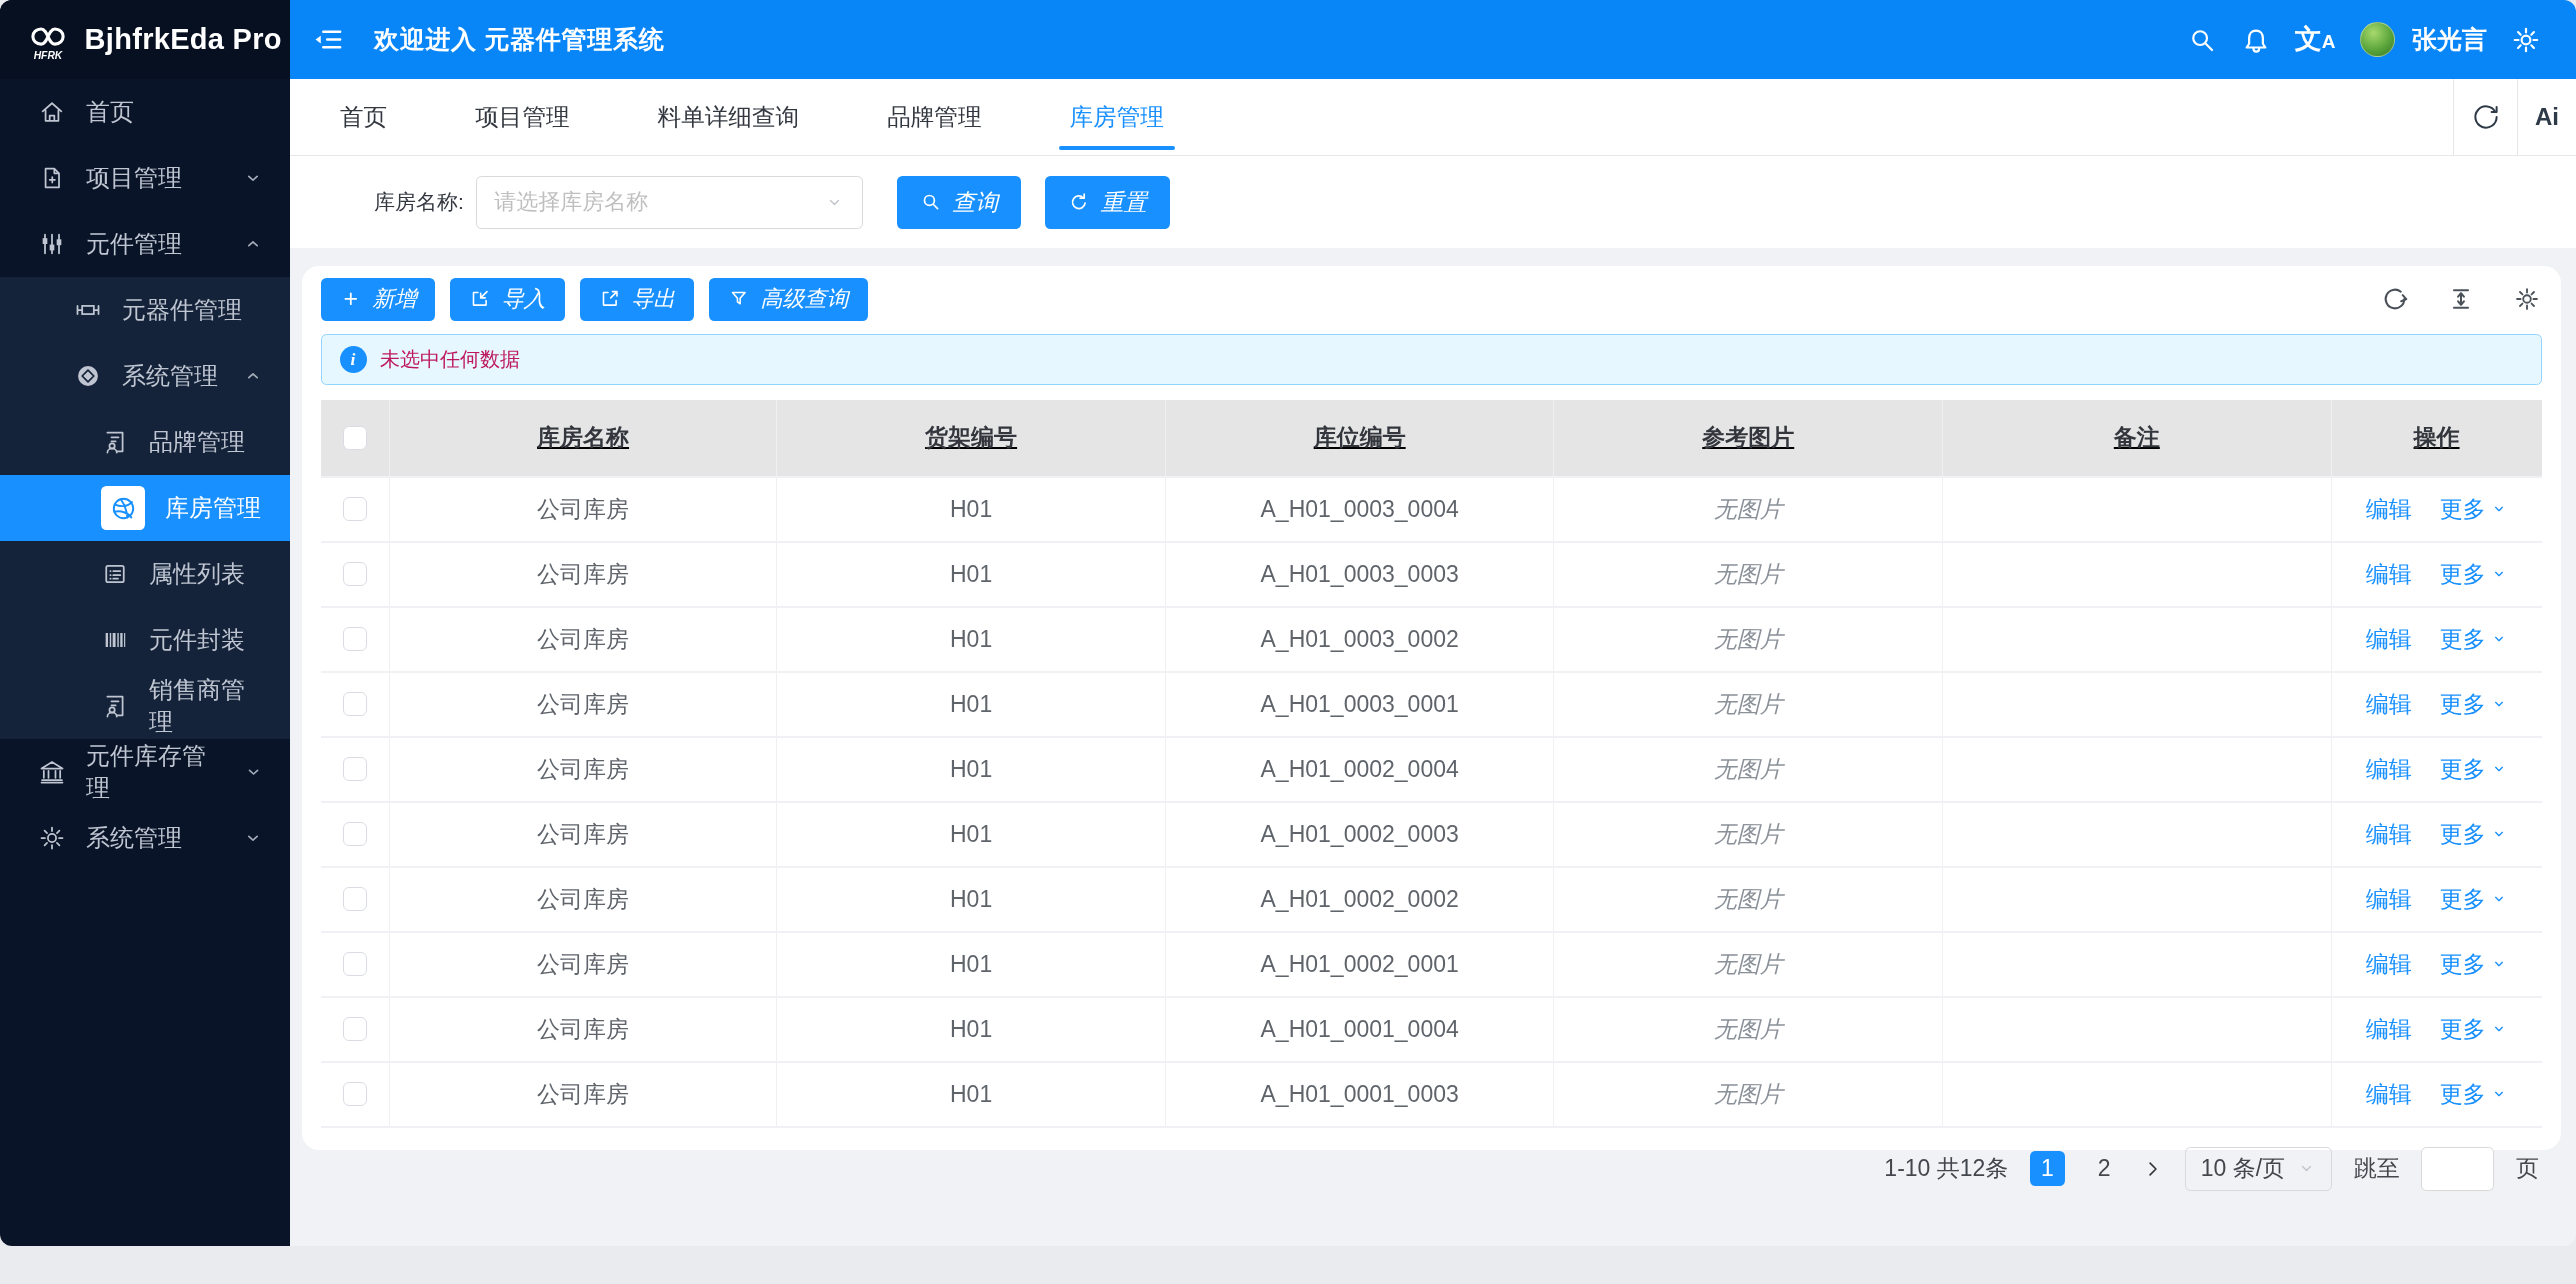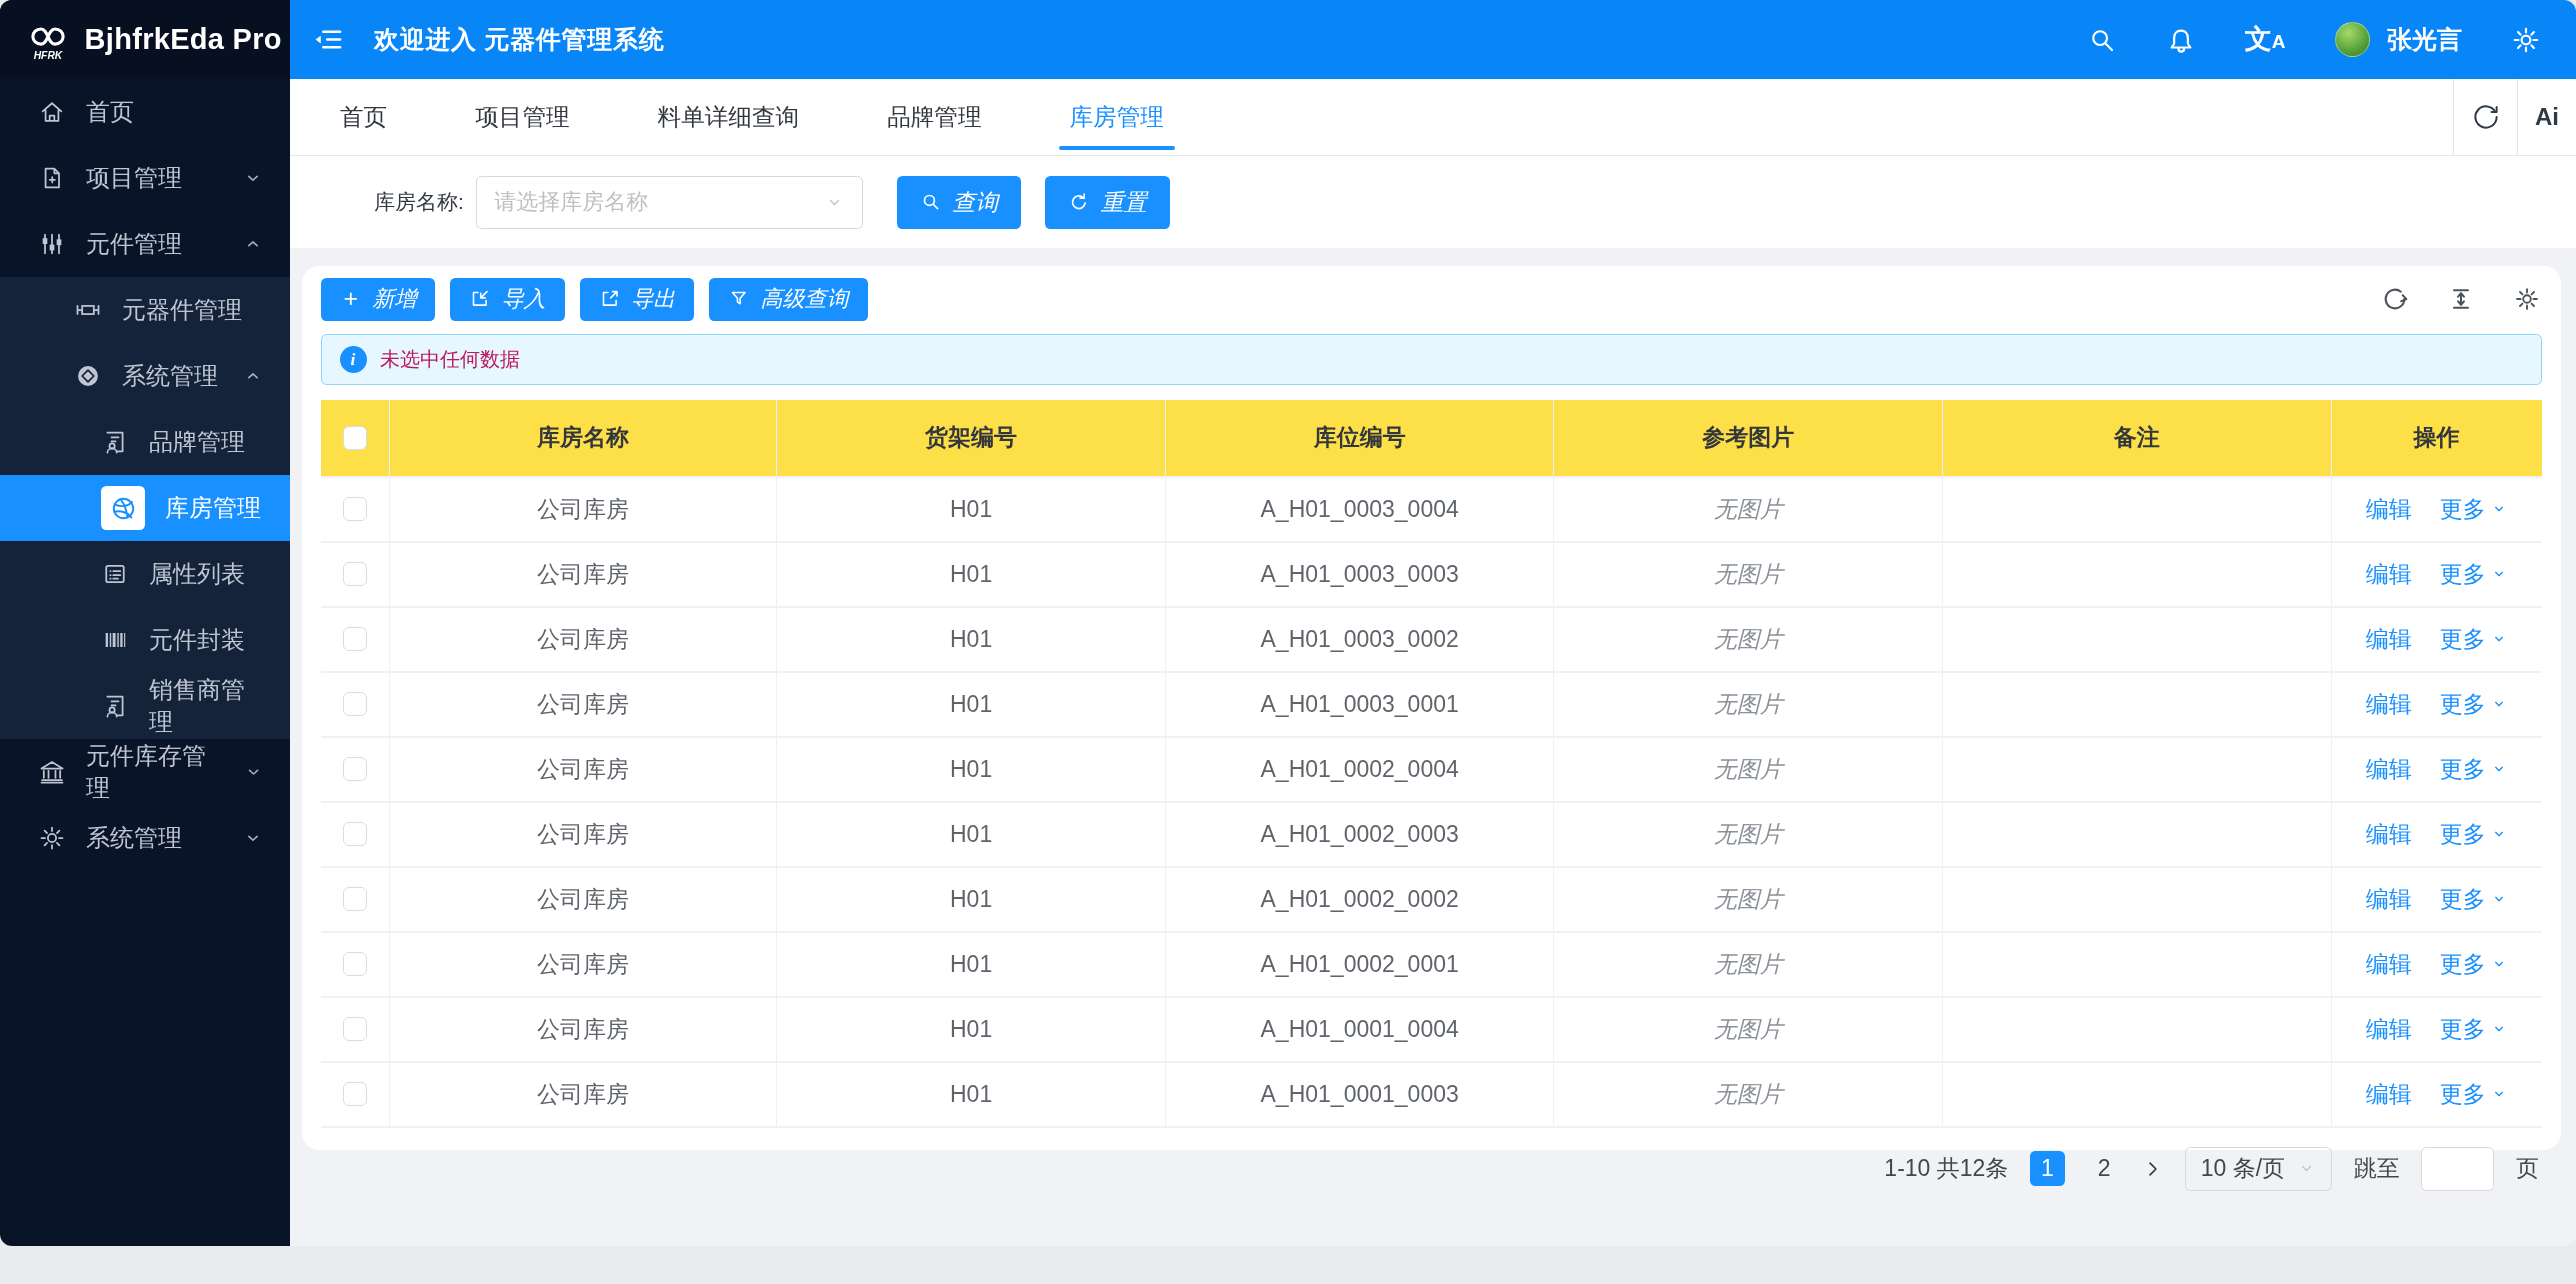--- a/index.html
+++ b/index.html
@@ -20,21 +20,21 @@
   .submenu .menu-item.lvl3 { padding-left:101px; }
   .menu-item.active { background:#1890ff; color:#ffffff; }
   .icon-box { width:44px; height:44px; background:#ffffff; border-radius:5.4px; display:flex; align-items:center; justify-content:center; flex:0 0 auto; }
   .icon-box svg { width:31px; height:31px; color:#1890ff; }
 
   
   .topbar { position:absolute; left:290px; top:0; right:0; height:79px; background:#0886f8; color:#fff; display:flex; align-items:center; padding:0 35px 0 19px; z-index:2; }
   .collapse-btn { width:38px; height:38px; display:flex; align-items:center; justify-content:center; cursor:pointer; }
   .collapse-btn svg { width:31px; height:31px; }
   .top-title { font-size:25px; font-weight:bold; margin-left:27px; letter-spacing:0.7px; }
-  .top-right { margin-left:auto; display:flex; align-items:center; gap:49px; }
+  .top-right { margin-left:auto; display:flex; align-items:center; gap:24px; }
   .top-ic { width:30px; height:30px; cursor:pointer; }
   .trans-icon { font-size:27px; font-weight:bold; color:#fff; cursor:pointer; line-height:1; }
   .trans-icon small { font-size:19px; font-weight:bold; }
   .user-chip { display:flex; align-items:center; gap:17.5px; cursor:pointer; }
   .avatar { width:35px; height:35px; border-radius:50%; background:radial-gradient(circle at 38% 30%, #a8d96d, #5ba63c 55%, #3c7f27 90%); border:0.7px solid rgba(255,255,255,.4); }
   .user-name { font-size:25px; font-weight:bold; }
 
   
   .tabbar { position:absolute; left:290px; top:79px; right:0; height:77px; background:#ffffff; border-bottom:0.7px solid #e7e7e7; display:flex; align-items:stretch; z-index:2; }
   .tabs { display:flex; align-items:stretch; gap:88px; padding-left:50px; font-size:23.6px; color:#333840; }
@@ -63,21 +63,21 @@
   .toolbar-row .btn { height:43px; padding:0 19px; margin-right:15px; font-size:22px; }
   .tb-icons { margin-left:auto; display:flex; align-items:center; gap:38px; color:#4a5158; }
   .tb-icons svg { width:28px; height:28px; cursor:pointer; }
 
   .alert { margin:2.7px 19px 0; height:51px; background:#e6f7ff; border:0.7px solid #91d5ff; border-radius:5.4px; display:flex; align-items:center; padding:0 17.5px; gap:13.5px; }
   .info-i { width:27px; height:27px; border-radius:50%; background:#1890ff; color:#fff; display:flex; align-items:center; justify-content:center; font-size:17.5px; font-style:italic; font-weight:bold; font-family:"Liberation Serif","DejaVu Serif",serif; flex:0 0 auto; }
   .alert-text { font-size:20px; color:#be185d; }
 
   .table { margin:15px 19px 0; font-size:23px; }
   .tr, .thead { display:flex; align-items:stretch; }
-  .thead { background:#fde047; border-bottom:2.7px solid #f0f1f4; }
+  .thead { background:#e5e5e5; border-bottom:2.7px solid #f0f1f4;text-decoration:underline; }
   .th, .td { display:flex; align-items:center; justify-content:center; border-right:0.7px solid #f0f0f0; }
   .th { height:76px; font-weight:bold; color:#33373d; }
   .td { height:63px; color:#5f646b; }
   .tr { border-bottom:2.7px solid #f0f1f4; background:#fff; }
   .col-check { flex:0 0 3.1%; }
   .col-name  { flex:0 0 17.45%; }
   .col-shelf { flex:0 0 17.5%; }
   .col-loc   { flex:0 0 17.5%; }
   .col-img   { flex:0 0 17.5%; }
   .col-rem   { flex:0 0 17.5%; }

